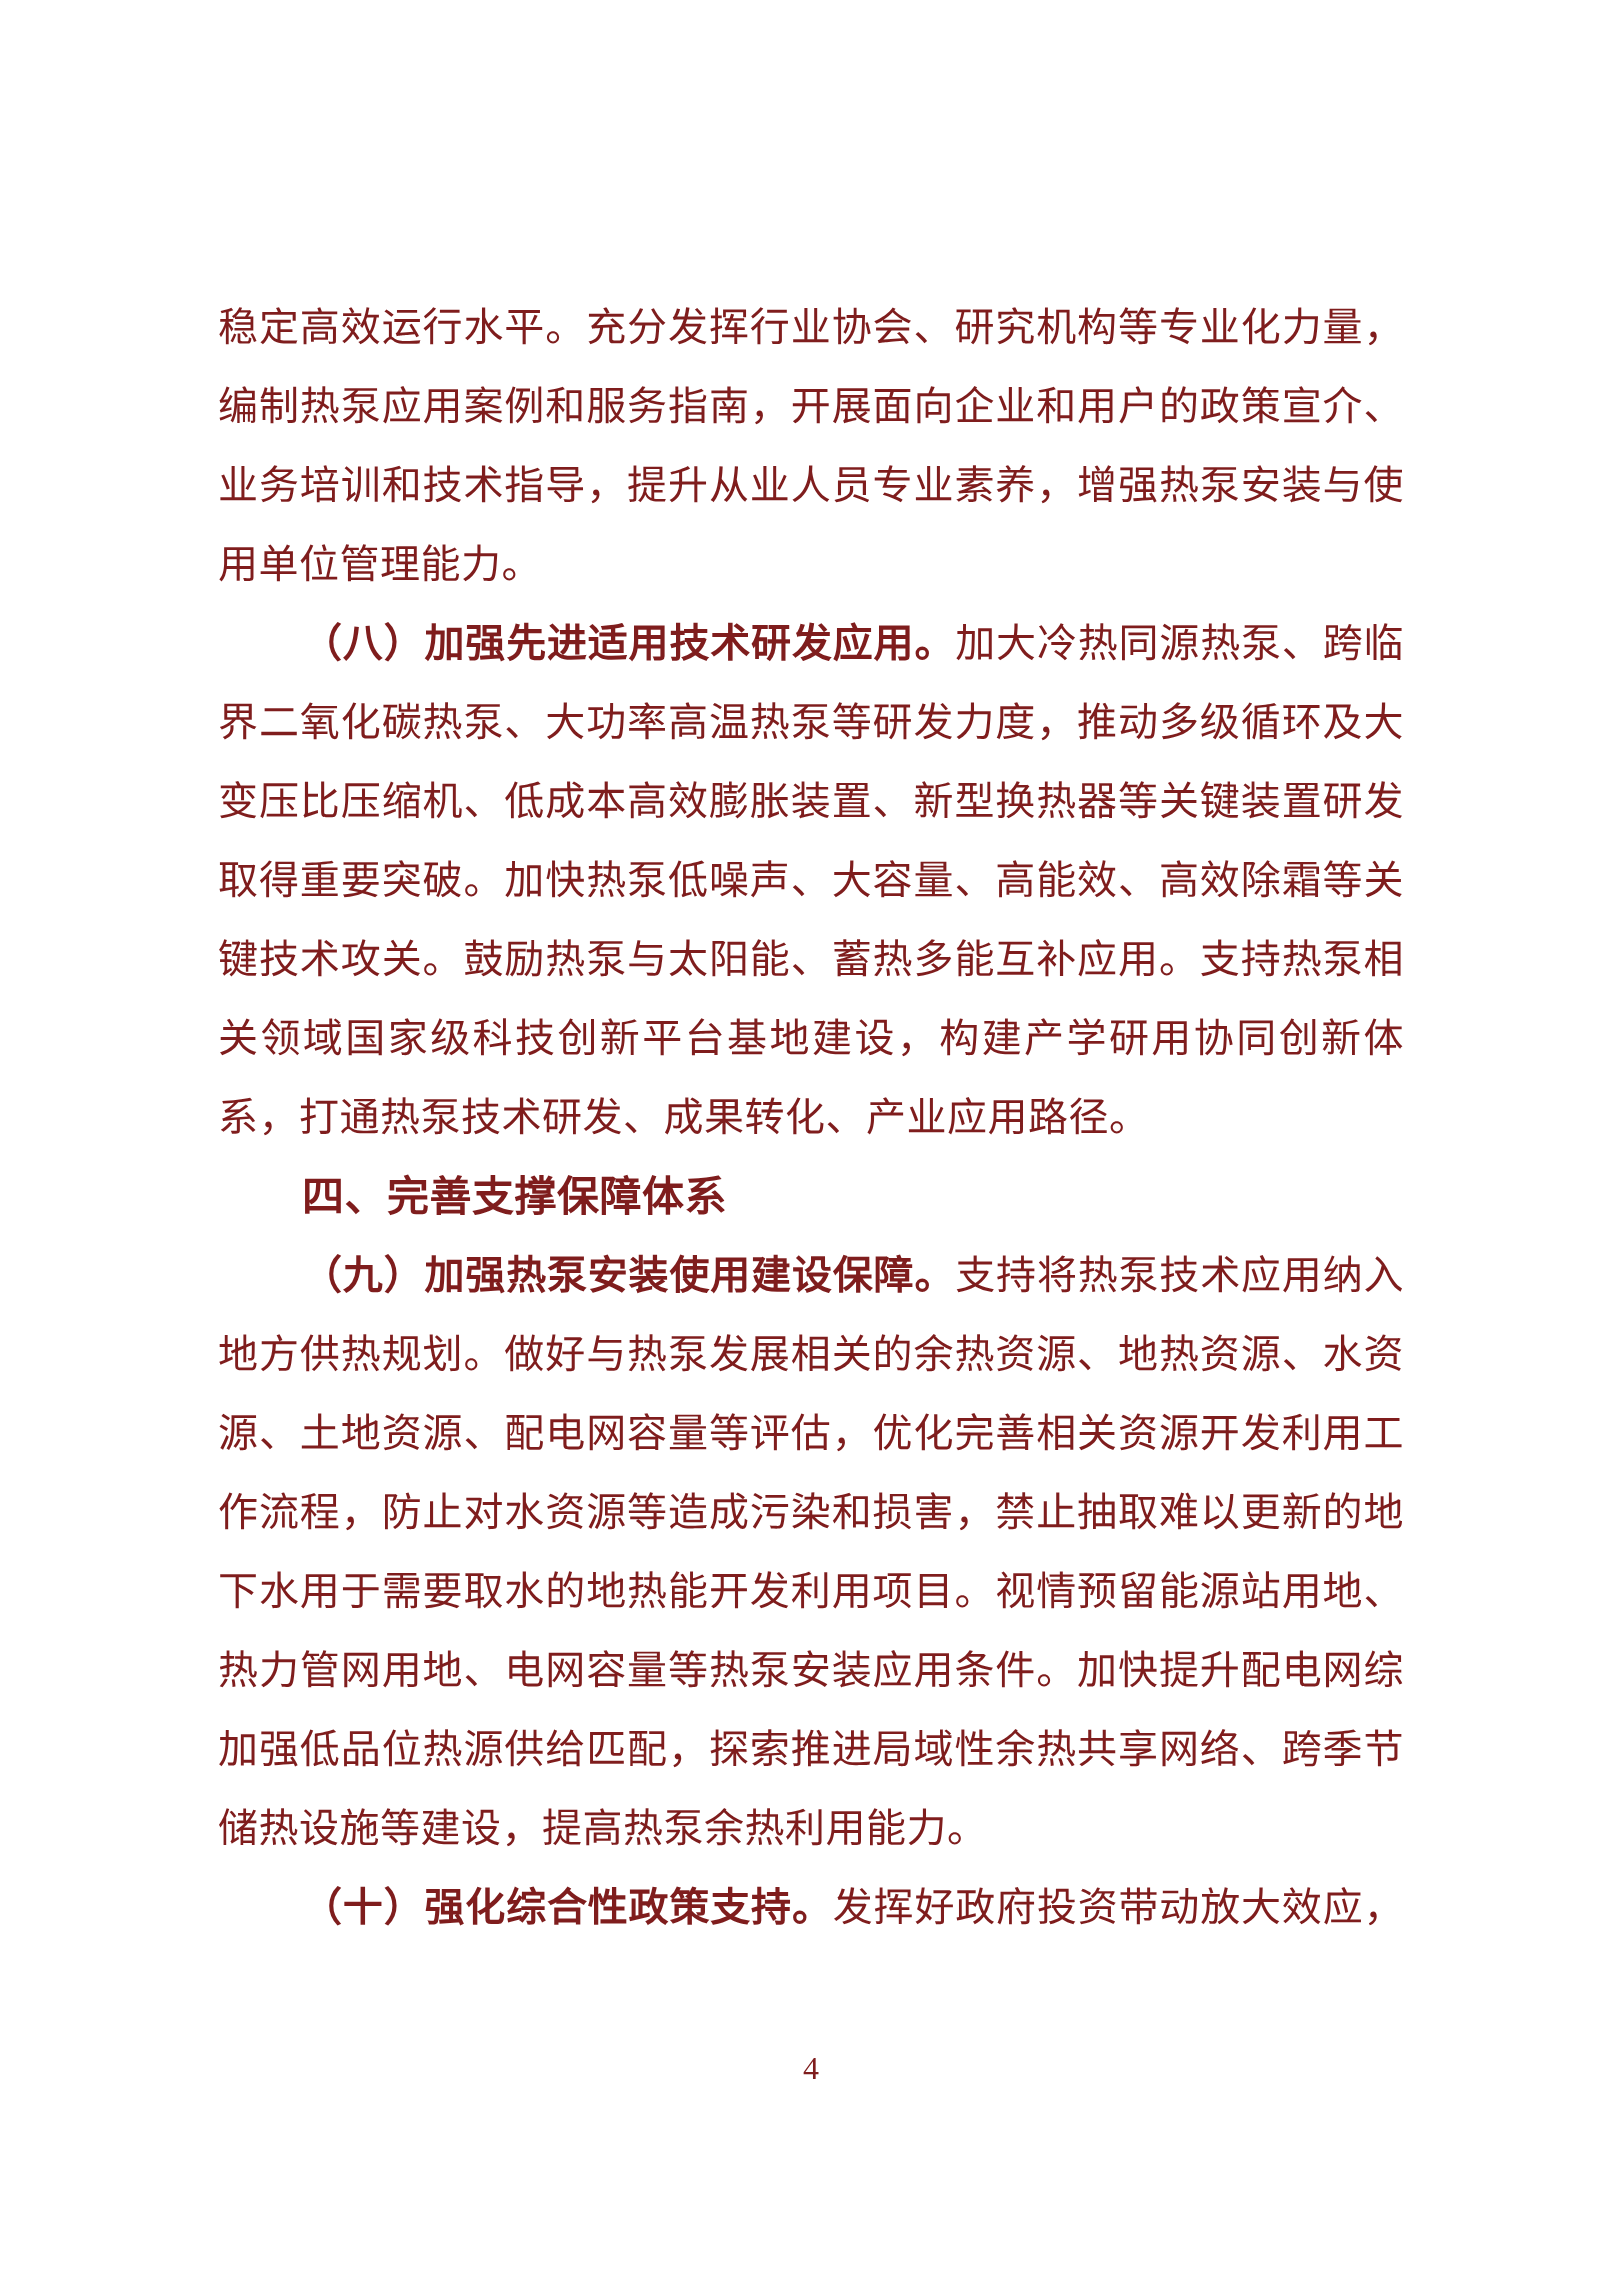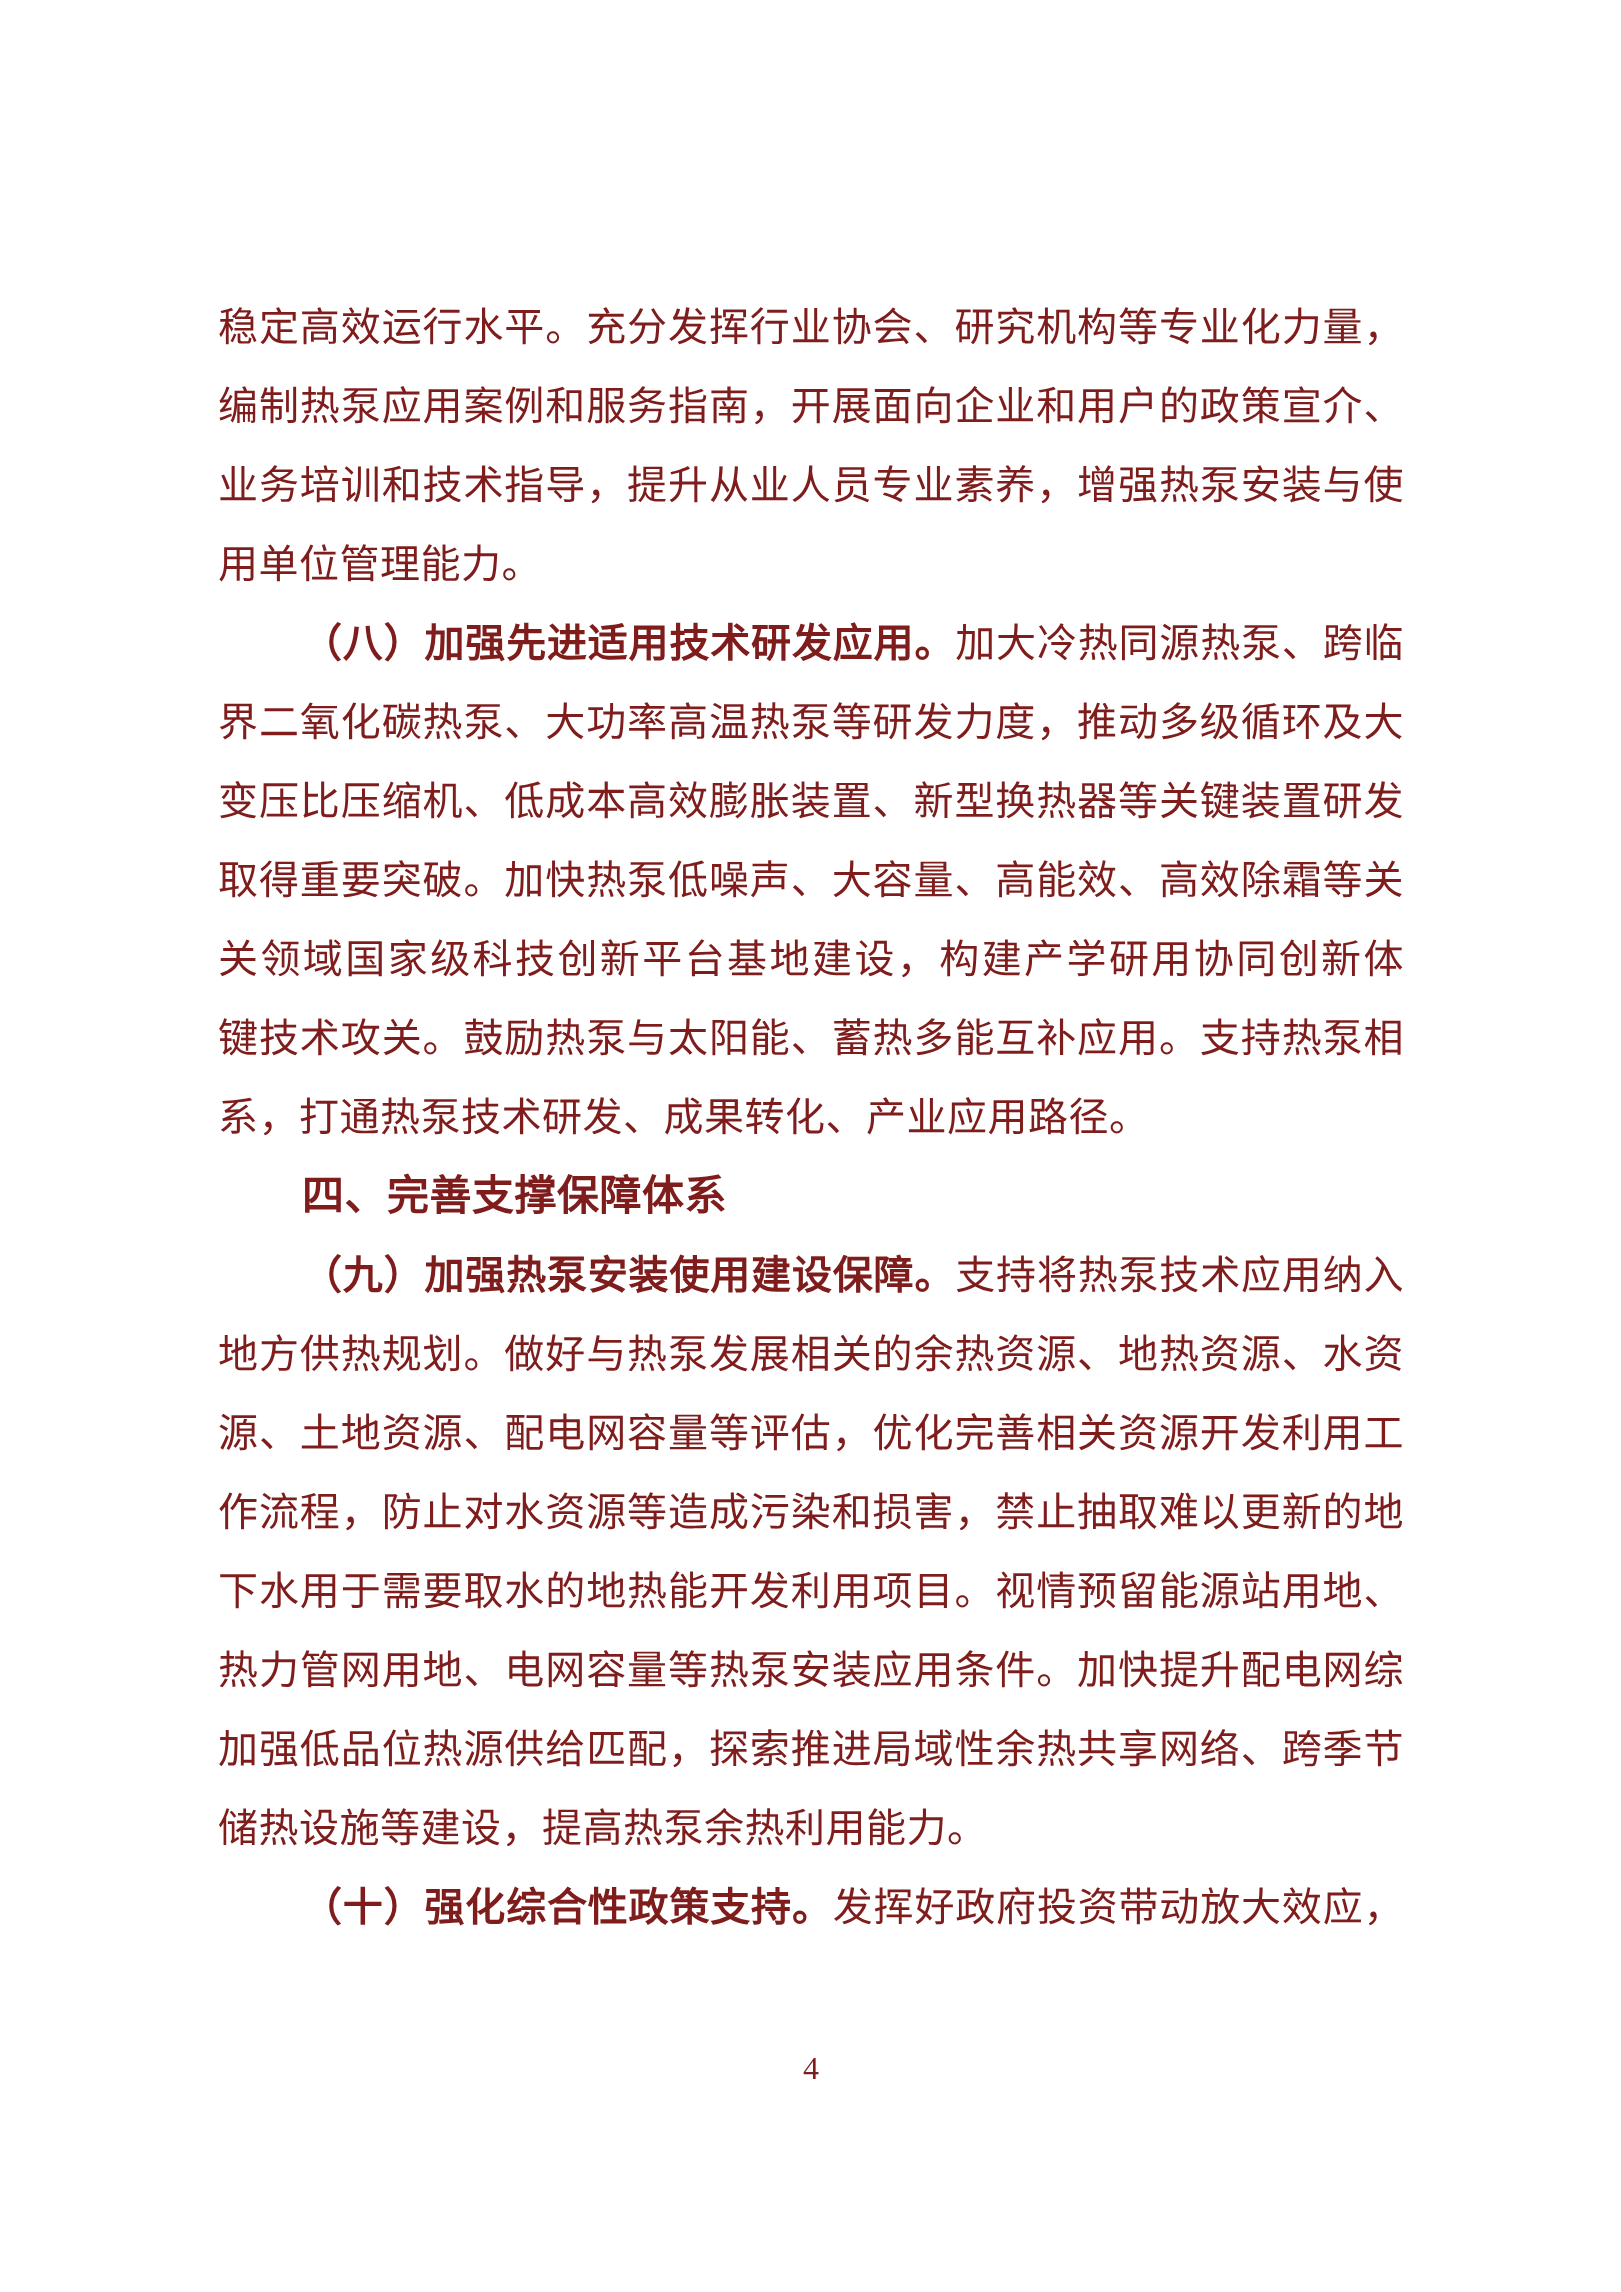--- a/index.html
+++ b/index.html
@@ -31,21 +31,21 @@
   }
   .line.end {
     text-align: right;
     text-align-last: left;
     font-family: Liberation Serif, serif;
   }
   .line.indent {
     text-indent: 84px;
   }
   .line.heading {
-    font-family: Liberation Serif, serif;
+    font-family: Liberation Sans, sans-serif;
     font-weight: 700;
     font-size: 42px;
     text-align: center;
     text-align-last: left;
     text-indent: 84px;
   }
   .lead {
     font-weight: 700;
   }
   .pagenum {
@@ -66,22 +66,22 @@
 
     <div class="line">稳定高效运行水平。充分发挥行业协会、研究机构等专业化力量，</div>
     <div class="line">编制热泵应用案例和服务指南，开展面向企业和用户的政策宣介、</div>
     <div class="line">业务培训和技术指导，提升从业人员专业素养，增强热泵安装与使</div>
     <div class="line end">用单位管理能力。</div>
 
     <div class="line indent"><span class="lead">（八）加强先进适用技术研发应用。</span><span>加大冷热同源热泵、跨临</span></div>
     <div class="line">界二氧化碳热泵、大功率高温热泵等研发力度，推动多级循环及大</div>
     <div class="line">变压比压缩机、低成本高效膨胀装置、新型换热器等关键装置研发</div>
     <div class="line">取得重要突破。加快热泵低噪声、大容量、高能效、高效除霜等关</div>
+    <div class="line">键技术攻关。鼓励热泵与太阳能、蓄热多能互补应用。支持热泵相</div>
     <div class="line">关领域国家级科技创新平台基地建设，构建产学研用协同创新体</div>
-    <div class="line">键技术攻关。鼓励热泵与太阳能、蓄热多能互补应用。支持热泵相</div>
     <div class="line end">系，打通热泵技术研发、成果转化、产业应用路径。</div>
 
     <div class="line heading">四、完善支撑保障体系</div>
 
     <div class="line indent"><span class="lead">（九）加强热泵安装使用建设保障。</span><span>支持将热泵技术应用纳入</span></div>
     <div class="line">地方供热规划。做好与热泵发展相关的余热资源、地热资源、水资</div>
     <div class="line">源、土地资源、配电网容量等评估，优化完善相关资源开发利用工</div>
     <div class="line">作流程，防止对水资源等造成污染和损害，禁止抽取难以更新的地</div>
     <div class="line">下水用于需要取水的地热能开发利用项目。视情预留能源站用地、</div>
     <div class="line">热力管网用地、电网容量等热泵安装应用条件。加快提升配电网综</div>

